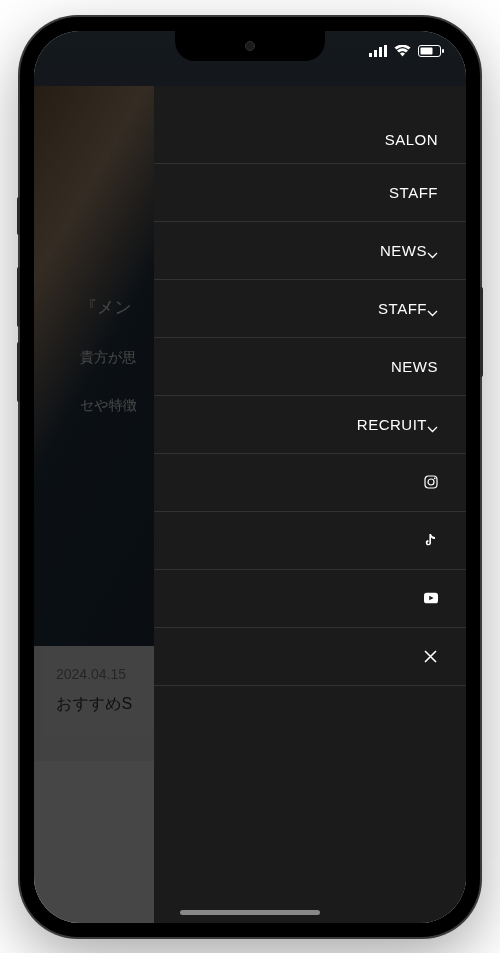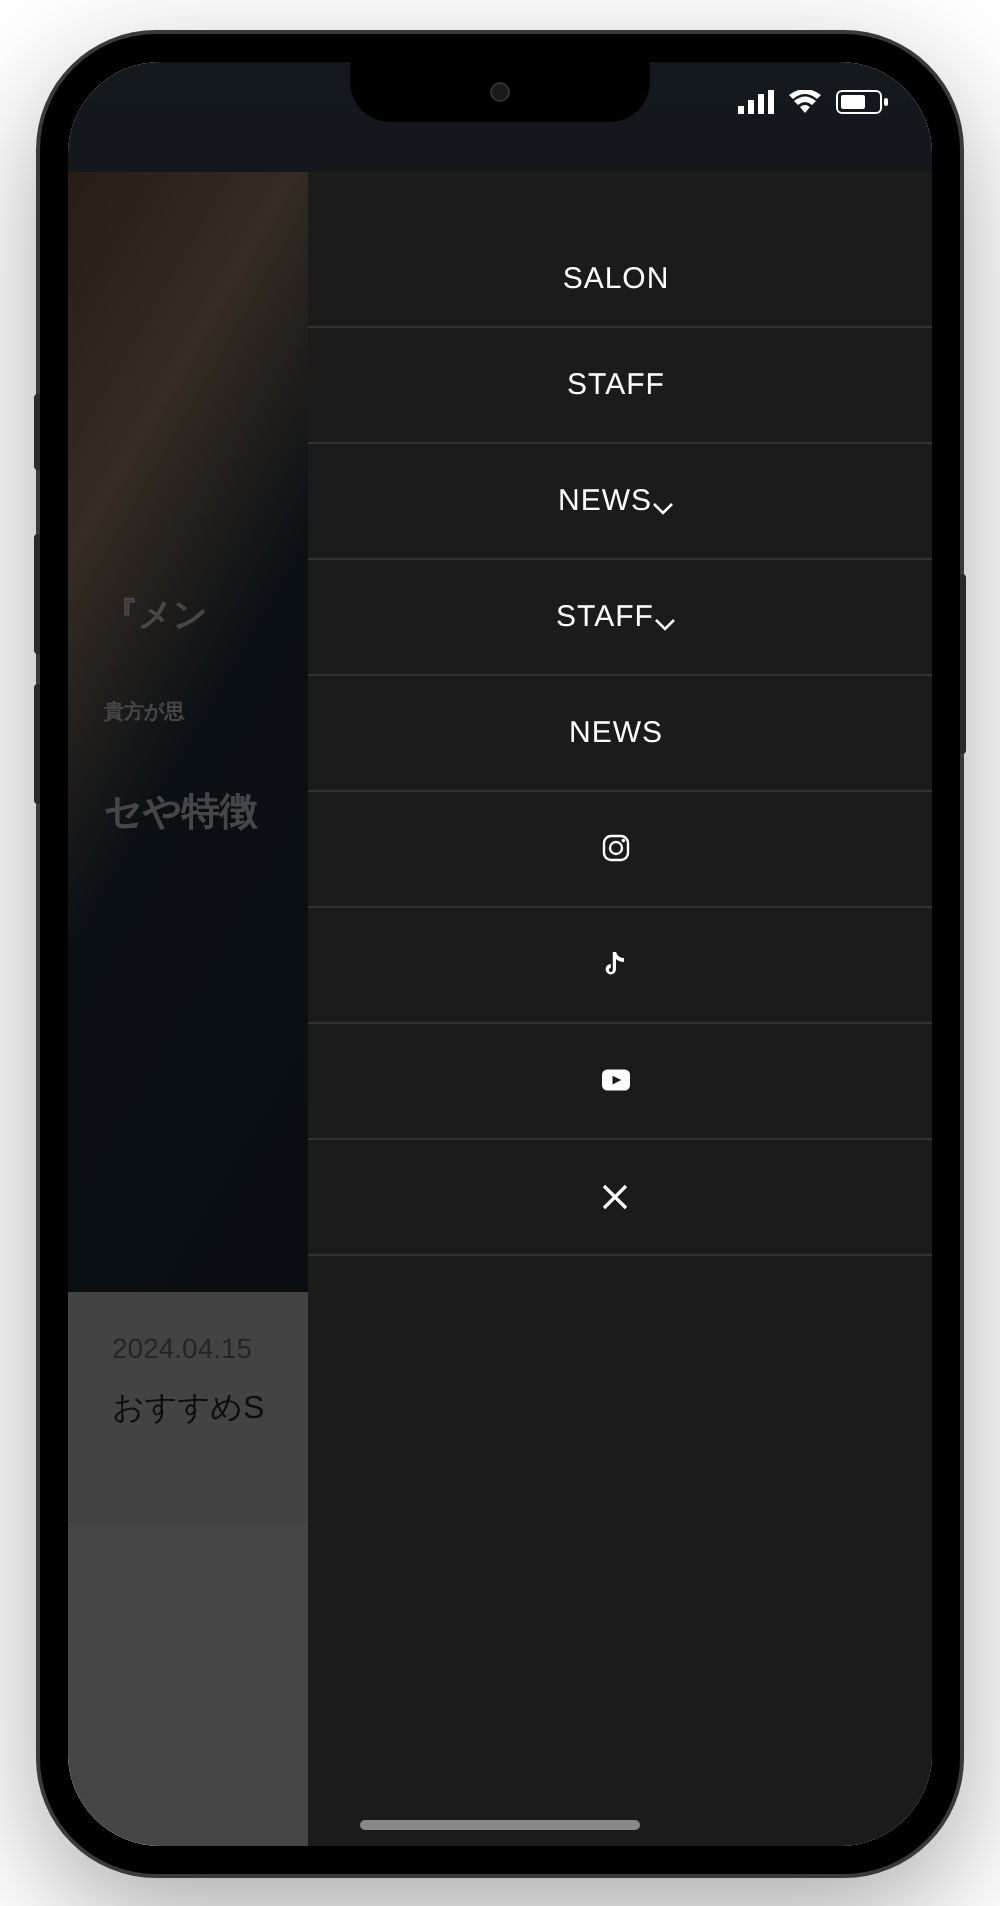--- a/index.html
+++ b/index.html
@@ -67,24 +67,24 @@
       filter: brightness(0.55);
     }
     .content-behind .photo {
       position:absolute;
       top: 55px; left:0; right:0;
       height: 560px;
       background: linear-gradient(120deg, #8a6a4a 0%, #c0a080 15%, #2a3a4a 30%, #1a2a3a 100%);
     }
     .content-behind .overlay-text {
       position: absolute;
-      top: 265px; left: 18px;
+      top: 265px; left: 46px;
       color: #fff;
       font-size: 17px;
-      font-weight: 700;
+      font-weight: 400;
     }
     .content-behind .overlay-text .line { margin-bottom: 30px; }
     .content-behind .card {
       position: absolute;
       top: 615px; left: 10px; right: 10px;
       background: rgba(255,255,255,0.4);
       padding: 20px 12px;
     }
     .content-behind .card .date { color: #888; font-size: 14px; margin-bottom: 12px; }
     .content-behind .card .title { font-size: 16px; color: #333; }
@@ -105,21 +105,21 @@
     .menu-panel {
       position: absolute;
       top: 55px; left: 120px; right: 0; bottom: 0;
       background: #1b1b1b;
     }
     .menu-item {
       border-bottom: 1px solid #323232;
       height: 58px;
       display: flex;
       align-items: center;
-      justify-content: center;
+      justify-content: flex-end;
       padding: 0 28px 0 24px;
       color: #fff;
       font-size: 15px;
       letter-spacing: 0.5px;
       cursor: pointer;
     }
     .menu-item:first-child { padding-top: 30px; height: 78px; }
     .menu-item .chevron { width: 11px; height: 11px; }
     .menu-item-icon {
       width: 14px; height: 14px;
@@ -169,22 +169,22 @@
             <rect x="2.5" y="2.5" width="12" height="7" rx="1" fill="#fff"></rect>
             <rect x="24" y="4" width="2" height="4" rx="1" fill="#fff"></rect>
           </svg>
       </span>
     </div>
 
     <div class="content-behind">
       <div class="photo"></div>
       <div class="overlay-text">
         <div class="line">『メン</div>
-        <div class="line" style="font-size:10px">貴方が思</div>
-        <div class="line" style="font-size:19px">セや特徴</div>
+        <div class="line" style="font-size:14px">貴方が思</div>
+        <div class="line" style="font-size:14px">セや特徴</div>
       </div>
       <div class="card">
         <div class="date">2024.04.15</div>
         <div class="title">おすすめS</div>
       </div>
       <div class="article">
         <div class="headline">
           <span>時</span><br>
           <span>手</span>
         </div>
@@ -214,20 +214,28 @@
         <span class="chevron">
           <svg width="11" height="7" viewBox="0 0 11 7">
               <path d="M1 1 L5.5 5.5 L10 1" stroke="#fff" stroke-width="1.3" fill="none"></path>
             </svg>
         </span>
       </div>
       <div class="menu-item">
         <span>NEWS</span>
       </div>
       <div class="menu-item">
+        <span>RECRUIT</span>
+        <span class="chevron">
+          <svg width="11" height="7" viewBox="0 0 11 7">
+              <path d="M1 1 L5.5 5.5 L10 1" stroke="#fff" stroke-width="1.3" fill="none"></path>
+            </svg>
+        </span>
+      </div>
+      <div class="menu-item">
         <span class="menu-item-icon">
           <svg width="14" height="14" viewBox="0 0 14 14">
               <rect x="1" y="1" width="12" height="12" rx="3.5" fill="none" stroke="#fff" stroke-width="1.2"></rect>
               <circle cx="7" cy="7" r="3" fill="none" stroke="#fff" stroke-width="1.2"></circle>
               <circle cx="10.7" cy="3.3" r="0.9" fill="#fff"></circle>
             </svg>
         </span>
       </div>
       <div class="menu-item">
         <span class="menu-item-icon">

